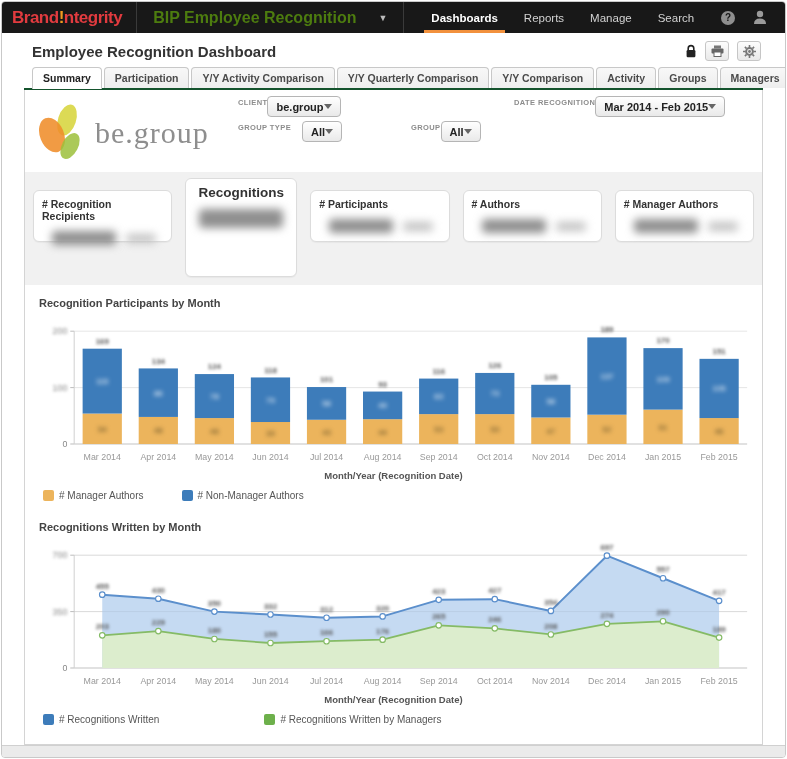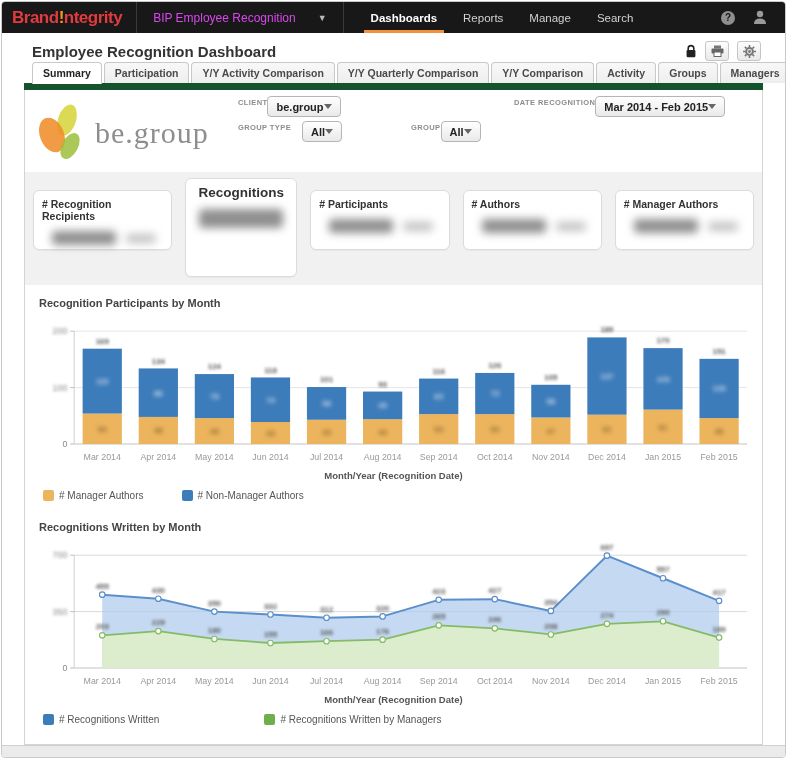--- a/index.html
+++ b/index.html
@@ -7,42 +7,42 @@
     font-family:"Liberation Sans", sans-serif; }
   .frame { width:785px; height:757px; margin:1px; border:1px solid #c9c9c9; border-radius:4px;
     overflow:hidden; background:#fff; display:flex; flex-direction:column; }
 
   
   .topbar { height:31px; background:#181818; display:flex; align-items:stretch; flex:0 0 31px; }
   .brand { display:flex; align-items:center; padding:0 14px 0 10px; border-right:1px solid #3a3a3a;
     font-size:17px; font-weight:bold; letter-spacing:-0.5px; }
   .brand .red { color:#e13b3f; } .brand .bang { color:#f39a1e; }
   .appsw { display:flex; align-items:center; gap:8px; padding:0 16px; border-right:1px solid #3a3a3a; }
-  .appsw .t { color:#d946ef; font-weight:normal; font-size:12px; }
+  .appsw .t { color:#4d7c0f; font-weight:bold; font-size:16px; }
   .appsw .chev { color:#bbb; font-size:9px; margin-left:14px; }
   .nav { display:flex; align-items:stretch; margin-left:14px; }
   .nav-item { display:flex; align-items:center; padding:0 13px; color:#d2d2d2; font-size:11.5px;
     position:relative; cursor:pointer; }
   .nav-item.active { color:#fff; font-weight:bold; }
   .nav-item.active::after { content:""; position:absolute; left:6px; right:6px; bottom:0;
     height:3px; background:#f2913d; }
   .top-icons { margin-left:auto; display:flex; align-items:center; gap:18px; padding-right:18px; }
   .help-badge { width:14px; height:14px; border-radius:50%; background:#8f8f8f; color:#161616;
     font-size:10px; font-weight:bold; text-align:center; line-height:14px; }
 
   
   .title-row { display:flex; align-items:center; padding:8px 24px 6px 30px; flex:0 0 33px; }
   .page-title { font-size:15px; font-weight:bold; color:#333; }
   .title-actions { margin-left:auto; display:flex; align-items:center; gap:8px; }
   .icon-btn { width:24px; height:20px; border:1px solid #c6c6c6; border-radius:3px;
     background:linear-gradient(#fdfdfd,#e9e9e9); display:flex; align-items:center; justify-content:center; }
 
   
   .tabbar { margin:0 22px; display:flex; align-items:flex-end; padding-left:8px;
-    border-bottom:7px solid #14532d; height:23px; flex:0 0 23px; }
+    border-bottom:2px solid #14532d; height:23px; flex:0 0 23px; }
   .tab { border:1px solid #c8c8c8; border-bottom:none; border-radius:4px 4px 0 0;
     background:linear-gradient(#f8f8f8,#eeeeee); color:#4a4a4a; font-size:10.5px; font-weight:bold;
     padding:4px 10px 4px; margin-right:2px; cursor:pointer; white-space:nowrap; }
   .tab.active { background:#fff; color:#222; margin-bottom:-1px; padding-bottom:5px; }
 
   
   .panel { margin:0 22px; border:1px solid #d4d4d4; border-top:none; flex:1 1 auto;
     display:flex; flex-direction:column; background:#fff; }
 
   
@@ -55,21 +55,21 @@
   .flabel { font-size:7.5px; font-weight:bold; color:#8c8c8c; letter-spacing:.4px; margin:2px 0 2px 1px; }
   .selectbox { height:21px; border:1px solid #b5b5b5; border-radius:4px;
     background:linear-gradient(#ffffff,#e9e9e9); display:flex; align-items:center;
     padding:0 8px; font-size:11px; font-weight:bold; color:#222; cursor:pointer; }
   .selectbox .arrow { margin-left:auto; width:0; height:0; border-left:4px solid transparent;
     border-right:4px solid transparent; border-top:5px solid #666; }
   .w-client { width:258px; } .w-date { flex:1; } .w-gtype { width:155px;gap:11px; } .w-group { flex:1; }
 
   
   .cards { background:#f1f1f1; display:flex; gap:13px; padding:6px 8px 8px 8px; align-items:flex-start; }
-  .card { background:#fff; border:1px solid #dcdcdc; border-radius:6px; flex:1; height:60px;
+  .card { background:#fff; border:1px solid #dcdcdc; border-radius:6px; flex:1; height:52px;
     margin-top:12px; padding:7px 8px; cursor:pointer; box-shadow:0 1px 1px rgba(0,0,0,.04); }
   .card .clabel { font-size:10.5px; font-weight:bold; color:#333; }
   .card.active { flex:0 0 112px; margin-top:0; height:99px; text-align:center; padding-top:6px; }
   .card.active .clabel { font-size:13.5px; }
   .blobrow { display:flex; align-items:center; gap:10px; margin:9px 0 0 10px; }
   .blob { background:#8f8f8f; border-radius:4px; filter:blur(4px); height:14px; width:64px; }
   .blob.light { background:#c2c2c2; width:30px; height:9px; }
   .card.active .blobrow { justify-content:center; margin-left:0; }
   .card.active .blob { width:84px; height:19px; }
 

